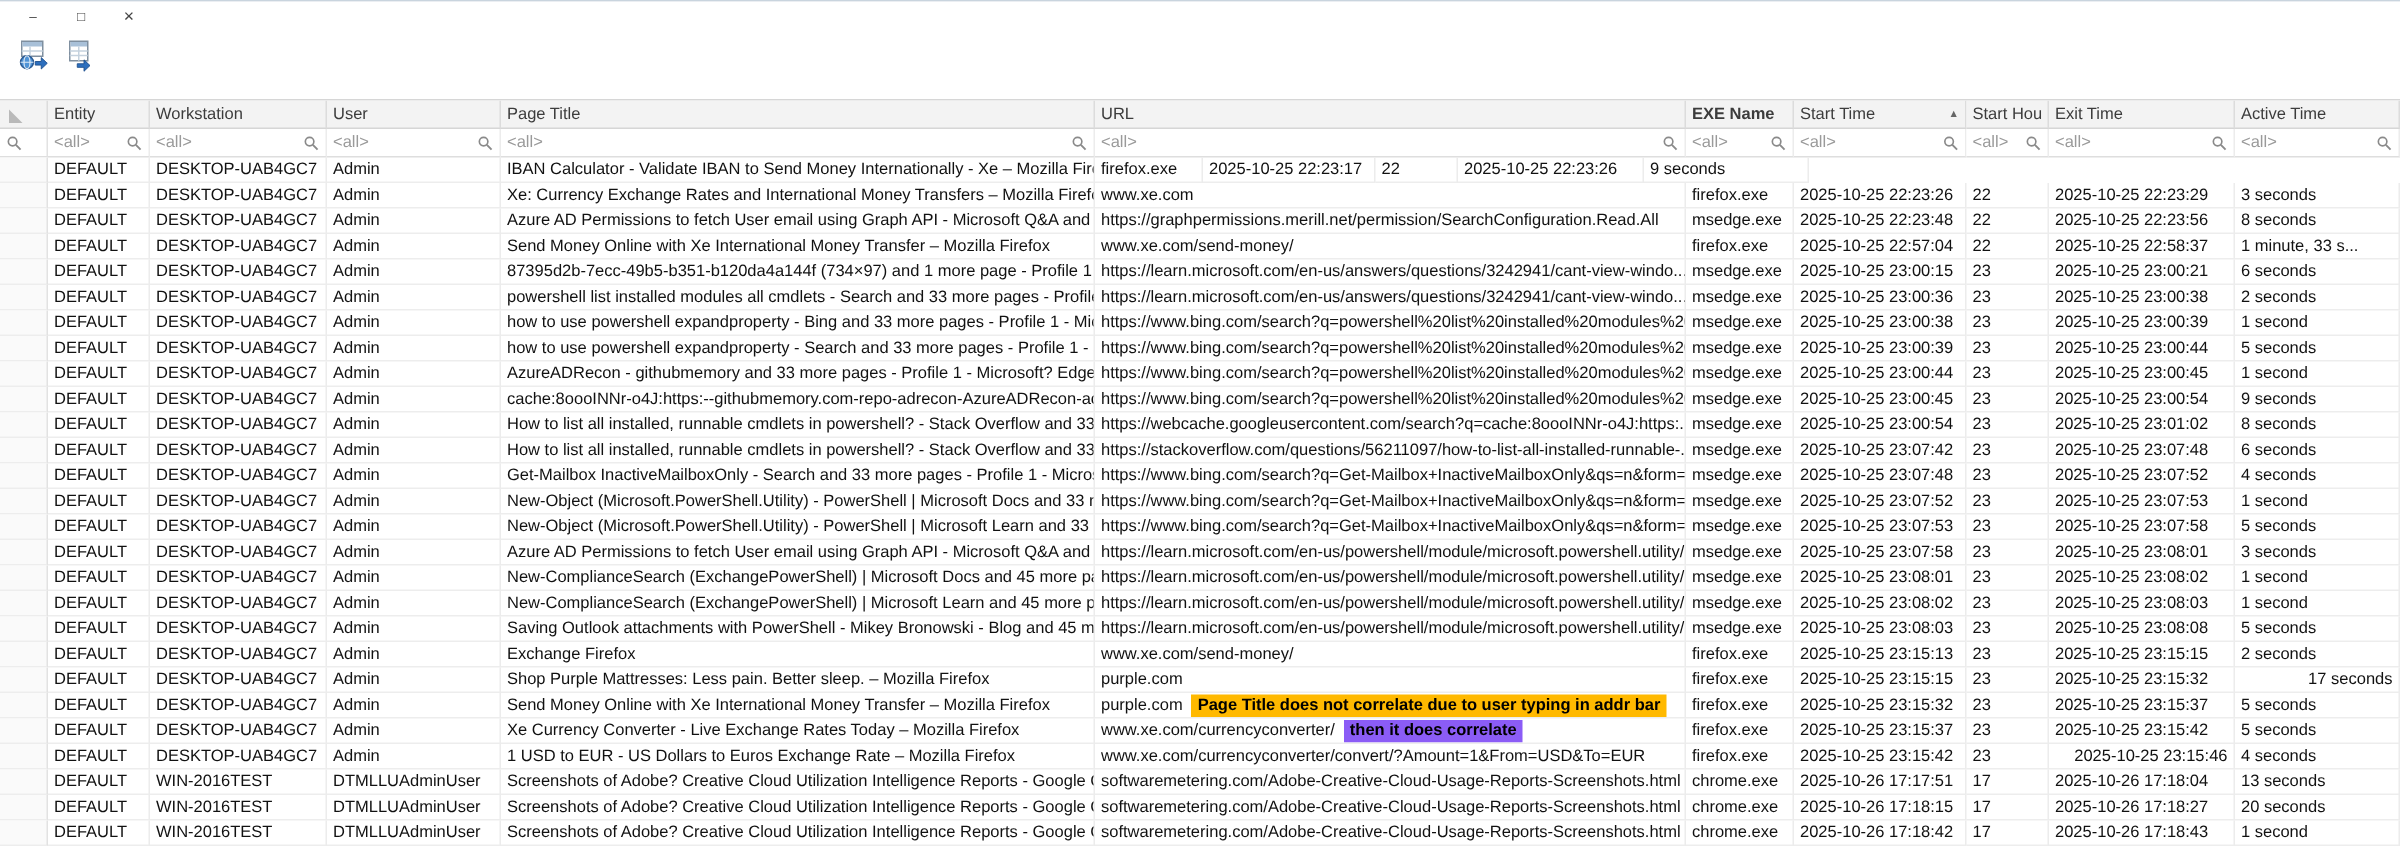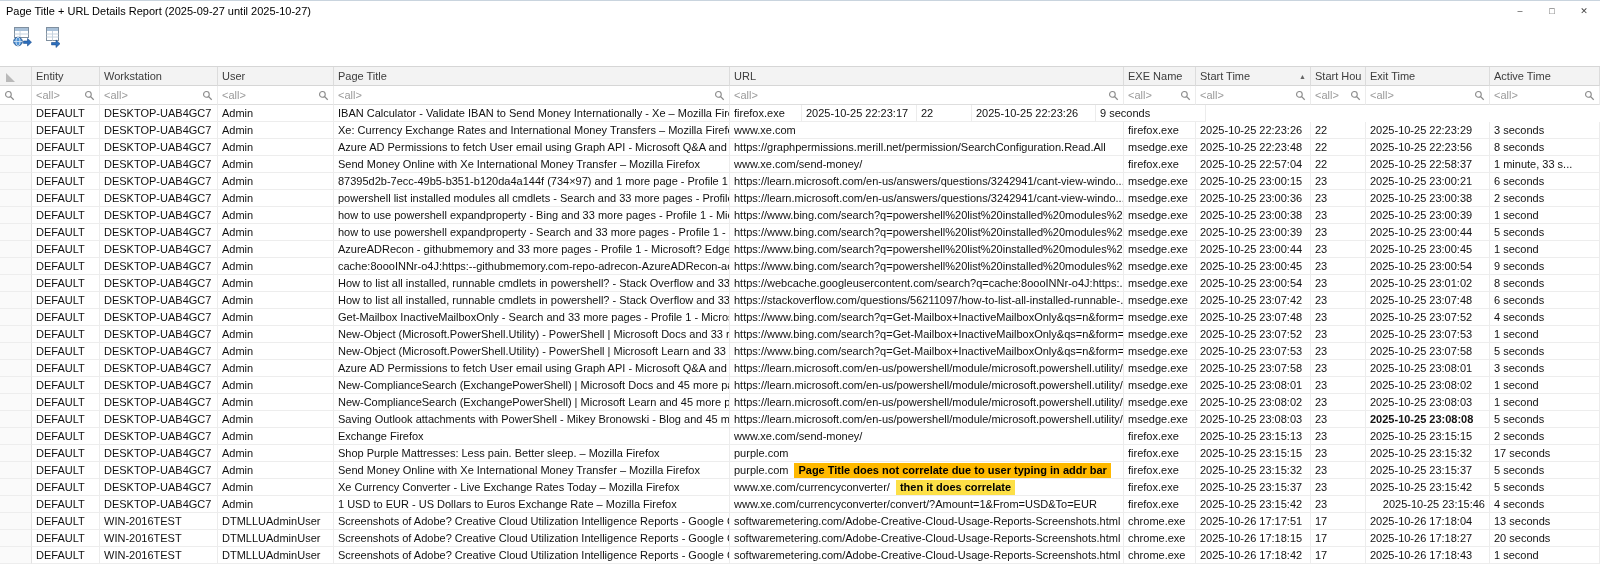--- a/index.html
+++ b/index.html
@@ -41,21 +41,20 @@
   .row.data { height:17px; }
   .row.data .cell { line-height:15px; }
   .cell.sel { background:#fafafa; border-right:1px solid #e2e2e2; }
   .note { display:inline-block; height:15px; line-height:15px; padding:0 4px; margin-left:6px;
           font-weight:bold; color:#000; vertical-align:top; }
 </style>
 </head>
 <body>
 
 <div class="titlebar">
-  <span class="title">Page Title + URL Details Report (2025-09-27 until 2025-10-27)</span>
   <span class="win-btn">–</span>
   <span class="win-btn">□</span>
   <span class="win-btn">✕</span>
 </div>
 
 <div class="toolbar">
   <span class="tool-btn">
     <span>
       <svg width="22" height="22" viewBox="0 0 22 22">
         <rect x="3.5" y="1.5" width="14" height="10" fill="#ffffff" stroke="#7f8f9f"></rect>
@@ -96,21 +95,21 @@
       </div>
       <div class="cell" style="width: 116px;">
         <span class="hlabel">User</span>
       </div>
       <div class="cell" style="width: 396px;">
         <span class="hlabel">Page Title</span>
       </div>
       <div class="cell" style="width: 394px;">
         <span class="hlabel">URL</span>
       </div>
-      <div class="cell" style="width: 72px;">
+      <div class="cell" style="width: 72px; font-weight: bold;">
         <span class="hlabel">EXE Name</span>
       </div>
       <div class="cell" style="width: 115px;">
         <span class="hlabel">Start Time</span>
         <span class="sort-arrow">▲</span>
       </div>
       <div class="cell" style="width: 55px;">
         <span class="hlabel">Start Hour</span>
       </div>
       <div class="cell" style="width: 124px;">
@@ -456,21 +455,21 @@
     <div class="row data">
       <div class="cell sel" style="width: 32px;"></div>
       <div class="cell" style="width: 68px;"><span class="">DEFAULT</span></div>
       <div class="cell" style="width: 118px;"><span class="">DESKTOP-UAB4GC7</span></div>
       <div class="cell" style="width: 116px;"><span class="">Admin</span></div>
       <div class="cell" style="width: 396px;"><span class="">Saving Outlook attachments with PowerShell - Mikey Bronowski - Blog and 45 mo...</span></div>
       <div class="cell" style="width: 394px;"><span class="">https://learn.microsoft.com/en-us/powershell/module/microsoft.powershell.utility/...</span></div>
       <div class="cell" style="width: 72px;"><span class="">msedge.exe</span></div>
       <div class="cell" style="width: 115px;"><span class="">2025-10-25 23:08:03</span></div>
       <div class="cell" style="width: 55px;"><span class="">23</span></div>
-      <div class="cell" style="width: 124px; font-weight: bold;"><span class="">2025-10-25 23:08:08</span></div>
+      <div class="cell" style="width: 124px;"><span class="">2025-10-25 23:08:08</span></div>
       <div class="cell" style="width: 110px;"><span class="">5 seconds</span></div>
     </div>
     <div class="row data">
       <div class="cell sel" style="width: 32px;"></div>
       <div class="cell" style="width: 68px;"><span class="">DEFAULT</span></div>
       <div class="cell" style="width: 118px;"><span class="">DESKTOP-UAB4GC7</span></div>
       <div class="cell" style="width: 116px;"><span class="">Admin</span></div>
       <div class="cell" style="width: 396px;"><span class="">Exchange Firefox</span></div>
       <div class="cell" style="width: 394px;"><span class="">www.xe.com/send-money/</span></div>
       <div class="cell" style="width: 72px;"><span class="">firefox.exe</span></div>
@@ -483,42 +482,42 @@
       <div class="cell sel" style="width: 32px;"></div>
       <div class="cell" style="width: 68px;"><span class="">DEFAULT</span></div>
       <div class="cell" style="width: 118px;"><span class="">DESKTOP-UAB4GC7</span></div>
       <div class="cell" style="width: 116px;"><span class="">Admin</span></div>
       <div class="cell" style="width: 396px;"><span class="">Shop Purple Mattresses: Less pain. Better sleep. – Mozilla Firefox</span></div>
       <div class="cell" style="width: 394px;"><span class="">purple.com</span></div>
       <div class="cell" style="width: 72px;"><span class="">firefox.exe</span></div>
       <div class="cell" style="width: 115px;"><span class="">2025-10-25 23:15:15</span></div>
       <div class="cell" style="width: 55px;"><span class="">23</span></div>
       <div class="cell" style="width: 124px;"><span class="">2025-10-25 23:15:32</span></div>
-      <div class="cell" style="width: 110px;"><span class="">17 seconds</span></div>
+      <div class="cell" style="width: 110px; text-align: right;"><span class="">17 seconds</span></div>
     </div>
     <div class="row data">
       <div class="cell sel" style="width: 32px;"></div>
       <div class="cell" style="width: 68px;"><span class="">DEFAULT</span></div>
       <div class="cell" style="width: 118px;"><span class="">DESKTOP-UAB4GC7</span></div>
       <div class="cell" style="width: 116px;"><span class="">Admin</span></div>
       <div class="cell" style="width: 396px;"><span class="">Send Money Online with Xe International Money Transfer – Mozilla Firefox</span></div>
       <div class="cell" style="width: 394px;"><span class="">purple.com</span><span class="note" style="background: rgb(255, 185, 0);">Page Title does not correlate due to user typing in addr bar</span></div>
       <div class="cell" style="width: 72px;"><span class="">firefox.exe</span></div>
       <div class="cell" style="width: 115px;"><span class="">2025-10-25 23:15:32</span></div>
       <div class="cell" style="width: 55px;"><span class="">23</span></div>
       <div class="cell" style="width: 124px;"><span class="">2025-10-25 23:15:37</span></div>
       <div class="cell" style="width: 110px;"><span class="">5 seconds</span></div>
     </div>
     <div class="row data">
       <div class="cell sel" style="width: 32px;"></div>
       <div class="cell" style="width: 68px;"><span class="">DEFAULT</span></div>
       <div class="cell" style="width: 118px;"><span class="">DESKTOP-UAB4GC7</span></div>
       <div class="cell" style="width: 116px;"><span class="">Admin</span></div>
       <div class="cell" style="width: 396px;"><span class="">Xe Currency Converter - Live Exchange Rates Today – Mozilla Firefox</span></div>
-      <div class="cell" style="width: 394px;"><span class="">www.xe.com/currencyconverter/</span><span class="note" style="background: #fde047;">then it does correlate</span></div>
+      <div class="cell" style="width: 394px;"><span class="">www.xe.com/currencyconverter/</span><span class="note" style="background: #8b5cf6;">then it does correlate</span></div>
       <div class="cell" style="width: 72px;"><span class="">firefox.exe</span></div>
       <div class="cell" style="width: 115px;"><span class="">2025-10-25 23:15:37</span></div>
       <div class="cell" style="width: 55px;"><span class="">23</span></div>
       <div class="cell" style="width: 124px;"><span class="">2025-10-25 23:15:42</span></div>
       <div class="cell" style="width: 110px;"><span class="">5 seconds</span></div>
     </div>
     <div class="row data">
       <div class="cell sel" style="width: 32px;"></div>
       <div class="cell" style="width: 68px;"><span class="">DEFAULT</span></div>
       <div class="cell" style="width: 118px;"><span class="">DESKTOP-UAB4GC7</span></div>

